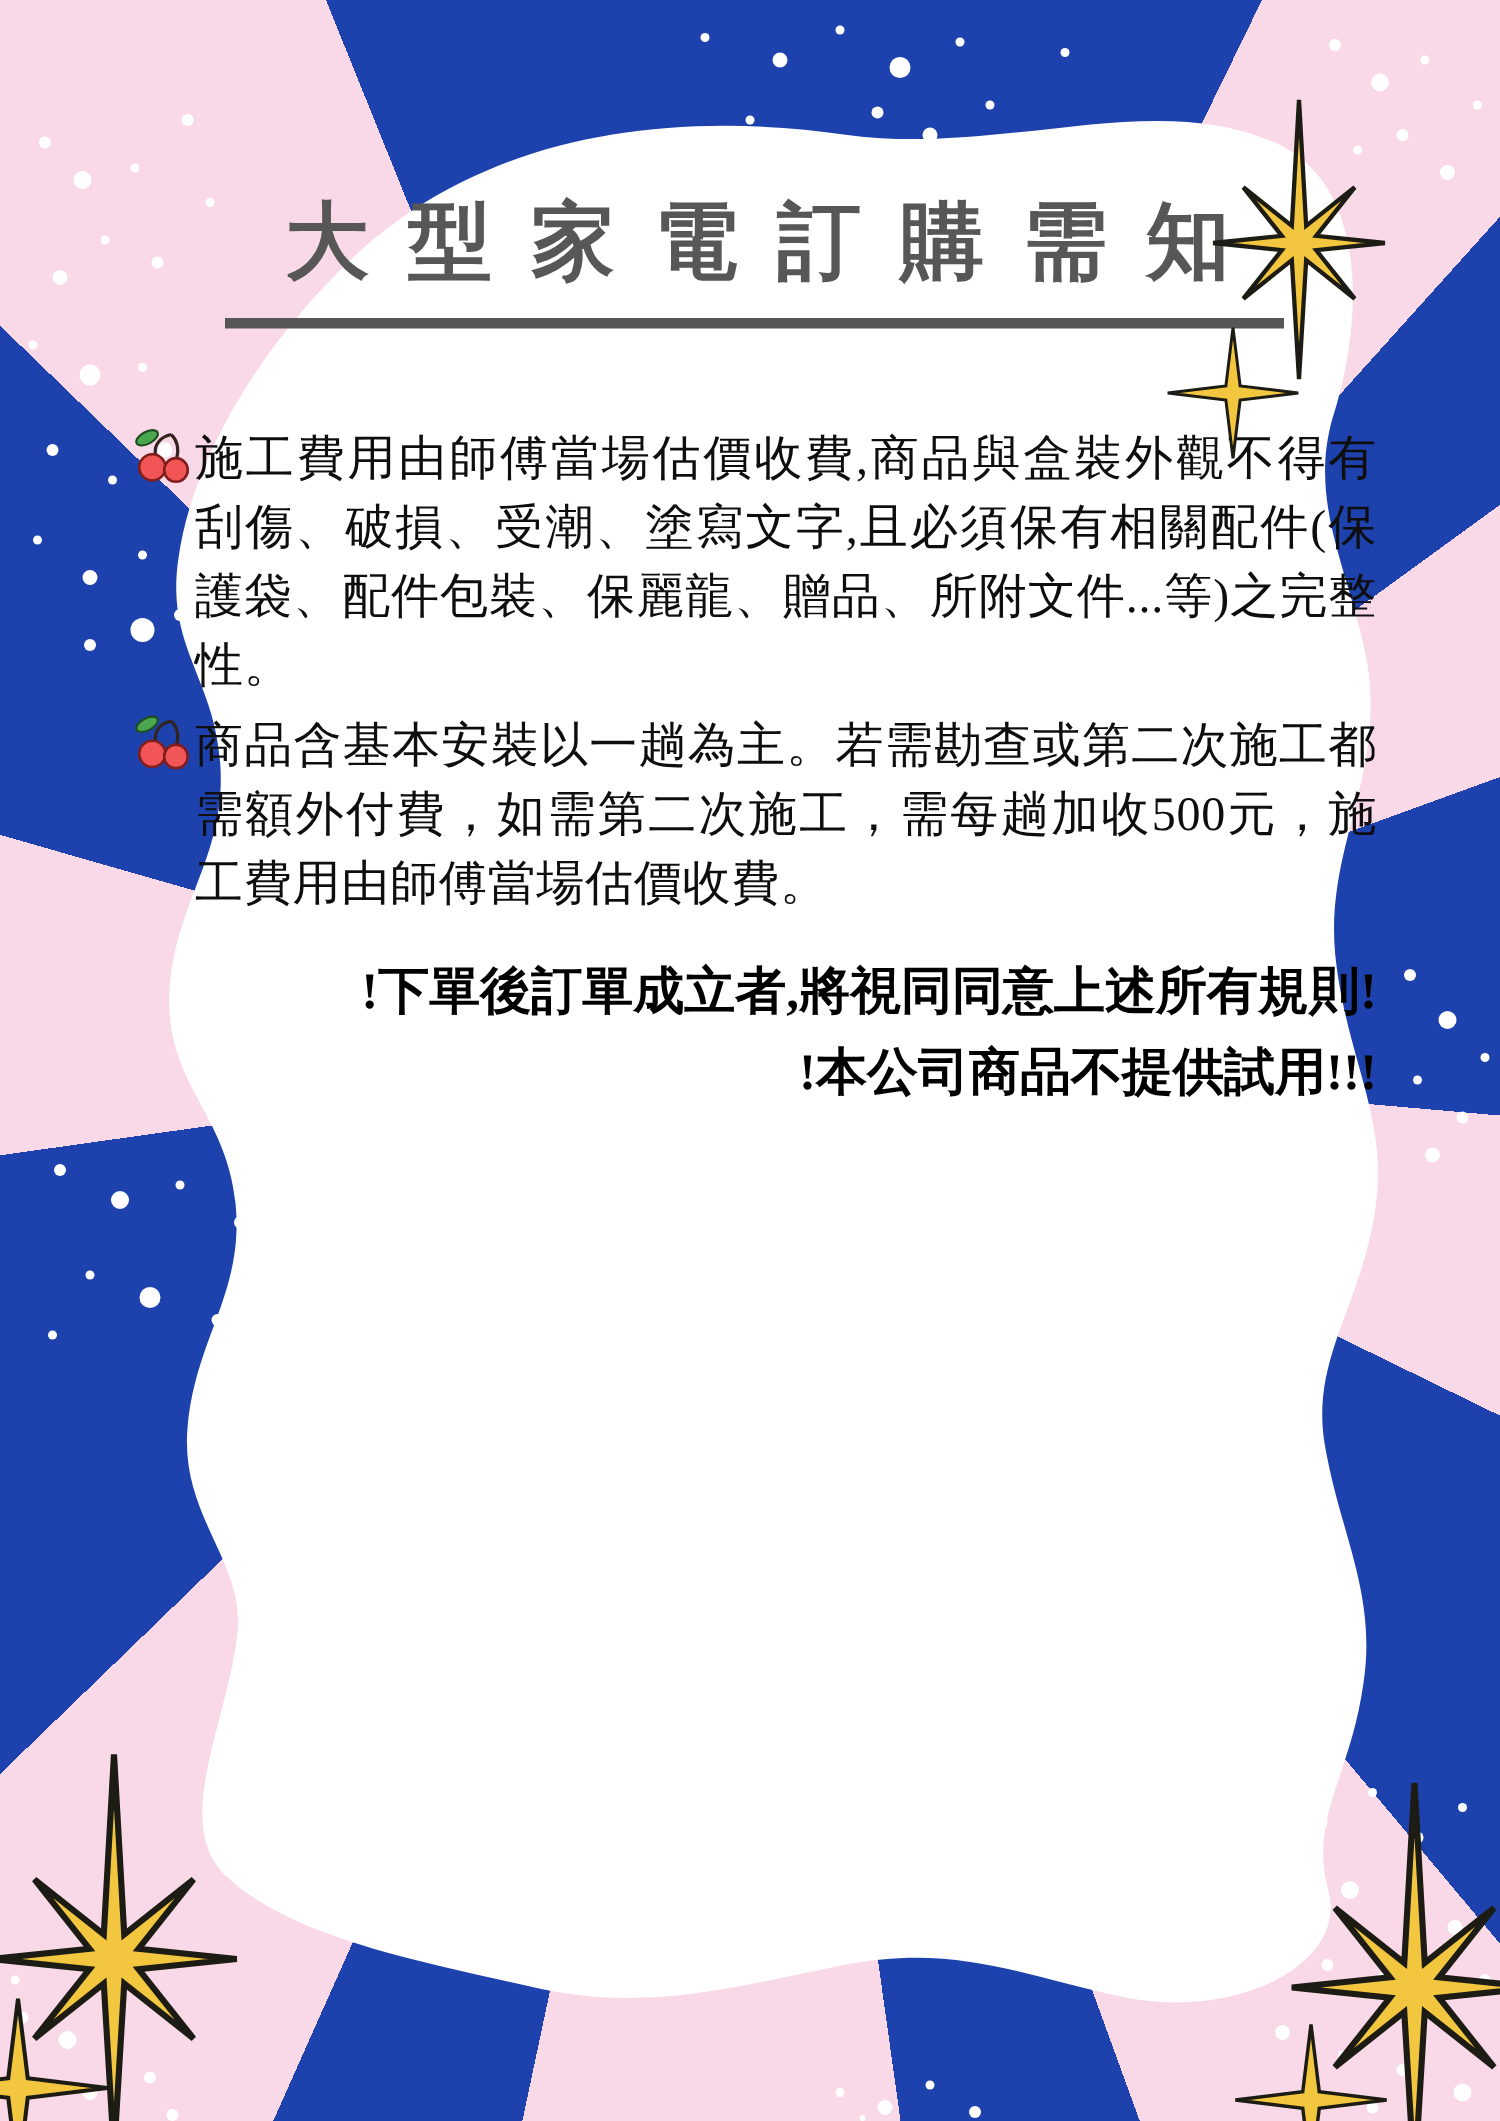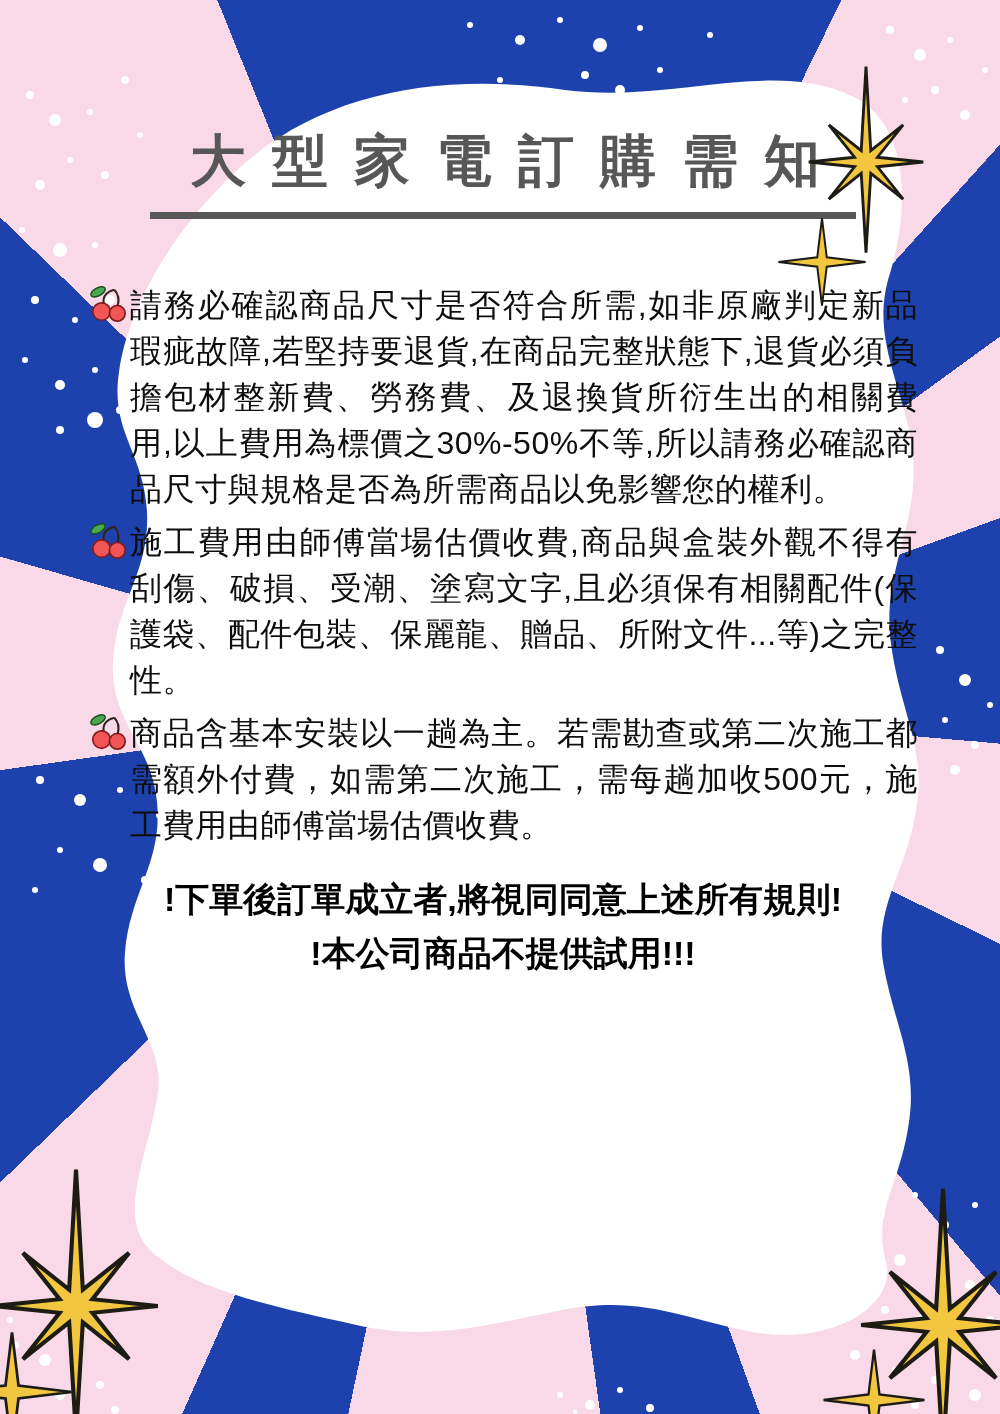--- a/index.html
+++ b/index.html
@@ -33,20 +33,21 @@
         #f9d9e8 314deg 338deg,
         #1e42ad 338deg 360deg);
   }
   .speckles { position:absolute; inset:0; z-index:1; }
   .cloud    { position:absolute; inset:0; z-index:2; }
   .content  {
     position:absolute; z-index:3;
     left:0; right:0; top:0;
     padding:64px 82px 16px 88px;
     color:#111;
+    font-family:Liberation Serif, serif;
   }
   .title-row { text-align:center; margin:22px 0 26px 0; }
   .title {
     display:inline-block;
     font-size:56px; font-weight:bold;
     color:#575757;
     letter-spacing:26px;
     padding:0 10px 12px 40px;
     border-bottom:7px solid #575757;
     white-space:nowrap;
@@ -54,21 +55,21 @@
   .notice-list { list-style:none; margin:0; padding:0; }
   .notice-item { display:flex; align-items:flex-start; margin:0 0 7px 0; }
   .cherry { width:42px; height:42px; flex:0 0 42px; margin:2px 0 0 0; }
   .notice-text {
     margin:0; flex:1;
     font-size:32px; line-height:46px;
     letter-spacing:0.5px;
     color:#0e0e0e;
     text-align:justify;
   }
-  .footer { text-align:center; margin-top:24px; }
+  .footer { text-align:right; margin-top:24px; }
   .footer-line {
     font-size:34px; font-weight:bold; line-height:54px;
     color:#000;
   }
   .star { position:absolute; z-index:5; transform:translate(-50%,-50%); overflow:visible; }
   .s-tr-big   { left:866px; top:162px;  width:210px; height:210px; }
   .s-tr-small { left:822px; top:262px;  width:95px;  height:95px;  }
   .s-bl-big   { left:76px;  top:1306px; width:300px; height:300px; }
   .s-bl-small { left:12px;  top:1392px; width:130px; height:130px; }
   .s-br-big   { left:943px; top:1325px; width:300px; height:300px; }
@@ -227,26 +228,20 @@
 
     <div class="title-row">
       <h1 class="title">大型家電訂購需知</h1>
     </div>
 
     <ul class="notice-list">
       <li class="notice-item">
         <svg class="cherry" viewBox="0 0 48 48">
             <use href="#cherry"></use>
           </svg>
-        <p class="notice-text">請務必確認商品尺寸是否符合所需,如非原廠判定新品瑕疵故障,若堅持要退貨,在商品完整狀態下,退貨必須負擔包材整新費、勞務費、及退換貨所衍生出的相關費用,以上費用為標價之30%-50%不等,所以請務必確認商品尺寸與規格是否為所需商品以免影響您的權利。</p>
-      </li>
-      <li class="notice-item">
-        <svg class="cherry" viewBox="0 0 48 48">
-            <use href="#cherry"></use>
-          </svg>
         <p class="notice-text">施工費用由師傅當場估價收費,商品與盒裝外觀不得有刮傷、破損、受潮、塗寫文字,且必須保有相關配件(保護袋、配件包裝、保麗龍、贈品、所附文件...等)之完整性。</p>
       </li>
       <li class="notice-item">
         <svg class="cherry" viewBox="0 0 48 48">
             <use href="#cherry"></use>
           </svg>
         <p class="notice-text">商品含基本安裝以一趟為主。若需勘查或第二次施工都需額外付費，如需第二次施工，需每趟加收500元，施工費用由師傅當場估價收費。</p>
       </li>
     </ul>
 

